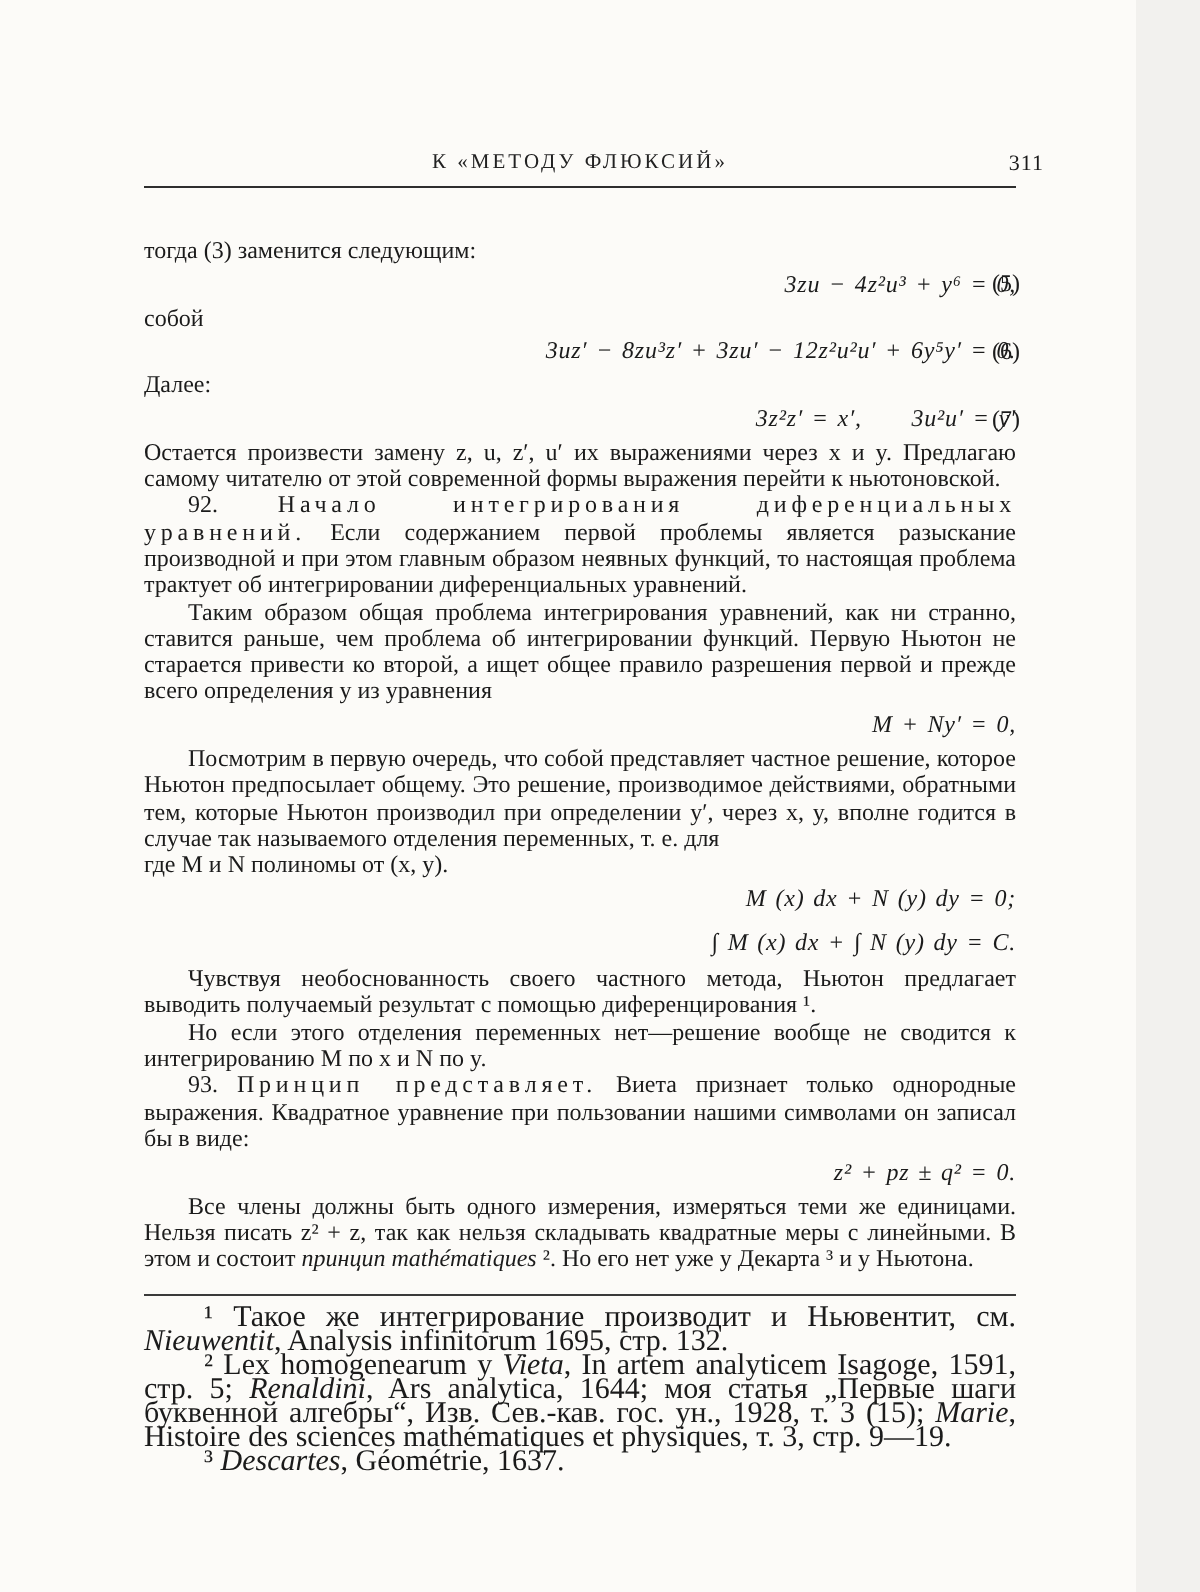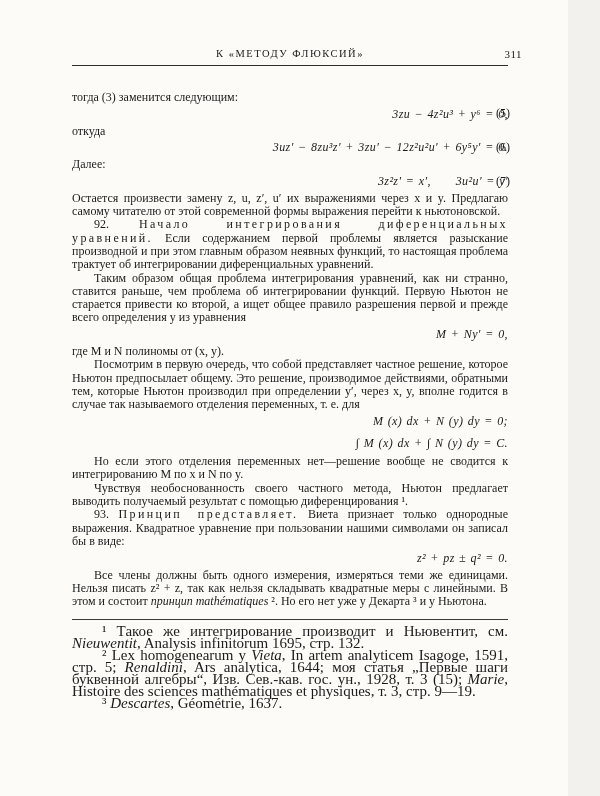--- a/index.html
+++ b/index.html
@@ -6,21 +6,21 @@
   html, body { width: 600px; height: 796px; }
   body {
     font-family: "Liberation Serif", "DejaVu Serif", serif;
     background: #f2f1ee;
   }
   .page {
     position: relative;
     width: 568px; height: 796px;
     background: #fcfbf8;
     color: #1b1b1b;
-    padding: 48px 60px 0 72px;
+    padding: 76px 60px 0 72px;
     overflow: hidden;
   }
   
   .hdr { position: relative; height: 15px; font-size: 10.5px; }
   .running-head {
     position: absolute; left: 0; right: 0;
     text-align: center; letter-spacing: 1.5px;
     color: #222;
   }
   .page-num { position: absolute; right: -14px; top: 0; font-size: 11px; letter-spacing: .5px; }
@@ -62,21 +62,21 @@
 
   <div class="bodytext">
 
     <p class="para">тогда (3) заменится следующим:</p>
 
     <div class="eq-row">
       <span class="eq">3zu − 4z²u³ + y⁶ = 0,</span>
       <span class="eq-num">(5)</span>
     </div>
 
-    <p class="para">откуда</p>
+    <p class="para">собой</p>
 
     <div class="eq-row">
       <span class="eq">3uz′ − 8zu³z′ + 3zu′ − 12z²u²u′ + 6y⁵y′ = 0.</span>
       <span class="eq-num">(6)</span>
     </div>
 
     <p class="para">Далее:</p>
 
     <div class="eq-row">
       <span class="eq">3z²z′ = x′,  3u²u′ = y′</span>
@@ -86,36 +86,36 @@
     <p class="para">Остается произвести замену z, u, z′, u′ их выражениями через x и y. Предлагаю самому читателю от этой современной формы выражения перейти к ньютоновской.</p>
 
     <p class="para indent"><span>92. </span><span class="spaced">Начало интегрирования диференциальных уравнений.</span><span> Если содержанием первой проблемы является разыскание производной и при этом главным образом неявных функций, то настоящая проблема трактует об интегрировании диференциальных уравнений.</span></p>
 
     <p class="para indent">Таким образом общая проблема интегрирования уравнений, как ни странно, ставится раньше, чем проблема об интегрировании функций. Первую Ньютон не старается привести ко второй, а ищет общее правило разрешения первой и прежде всего определения y из уравнения</p>
 
     <div class="eq-row">
       <span class="eq">M + Ny′ = 0,</span>
     </div>
 
+    <p class="para indent">Посмотрим в первую очередь, что собой представляет частное решение, которое Ньютон предпосылает общему. Это решение, производимое действиями, обратными тем, которые Ньютон производил при определении y′, через x, y, вполне годится в случае так называемого отделения переменных, т. е. для</p>
+
     <p class="para">где M и N полиномы от (x, y).</p>
-
-    <p class="para indent">Посмотрим в первую очередь, что собой представляет частное решение, которое Ньютон предпосылает общему. Это решение, производимое действиями, обратными тем, которые Ньютон производил при определении y′, через x, y, вполне годится в случае так называемого отделения переменных, т. е. для</p>
 
     <div class="eq-row">
       <span class="eq">M (x) dx + N (y) dy = 0;</span>
     </div>
 
 
     <div class="eq-row tall">
       <span class="eq">∫ M (x) dx + ∫ N (y) dy = C.</span>
     </div>
 
+    <p class="para indent">Чувствуя необоснованность своего частного метода, Ньютон предлагает выводить получаемый результат с помощью диференцирования ¹.</p>
+
     <p class="para indent">Но если этого отделения переменных нет—решение вообще не сводится к интегрированию M по x и N по y.</p>
-
-    <p class="para indent">Чувствуя необоснованность своего частного метода, Ньютон предлагает выводить получаемый результат с помощью диференцирования ¹.</p>
 
     <p class="para indent"><span>93. </span><span class="spaced">Принцип представляет.</span><span> Виета признает только однородные выражения. Квадратное уравнение при пользовании нашими символами он записал бы в виде:</span></p>
 
     <div class="eq-row">
       <span class="eq">z² + pz ± q² = 0.</span>
     </div>
 
     <p class="para indent"><span>Все члены должны быть одного измерения, измеряться теми же единицами. Нельзя писать z² + z, так как нельзя складывать квадратные меры с линейными. В этом и состоит </span><i class="it">принцип mathématiques</i><span> ². Но его нет уже у Декарта ³ и у Ньютона.</span></p>
 
   </div>

